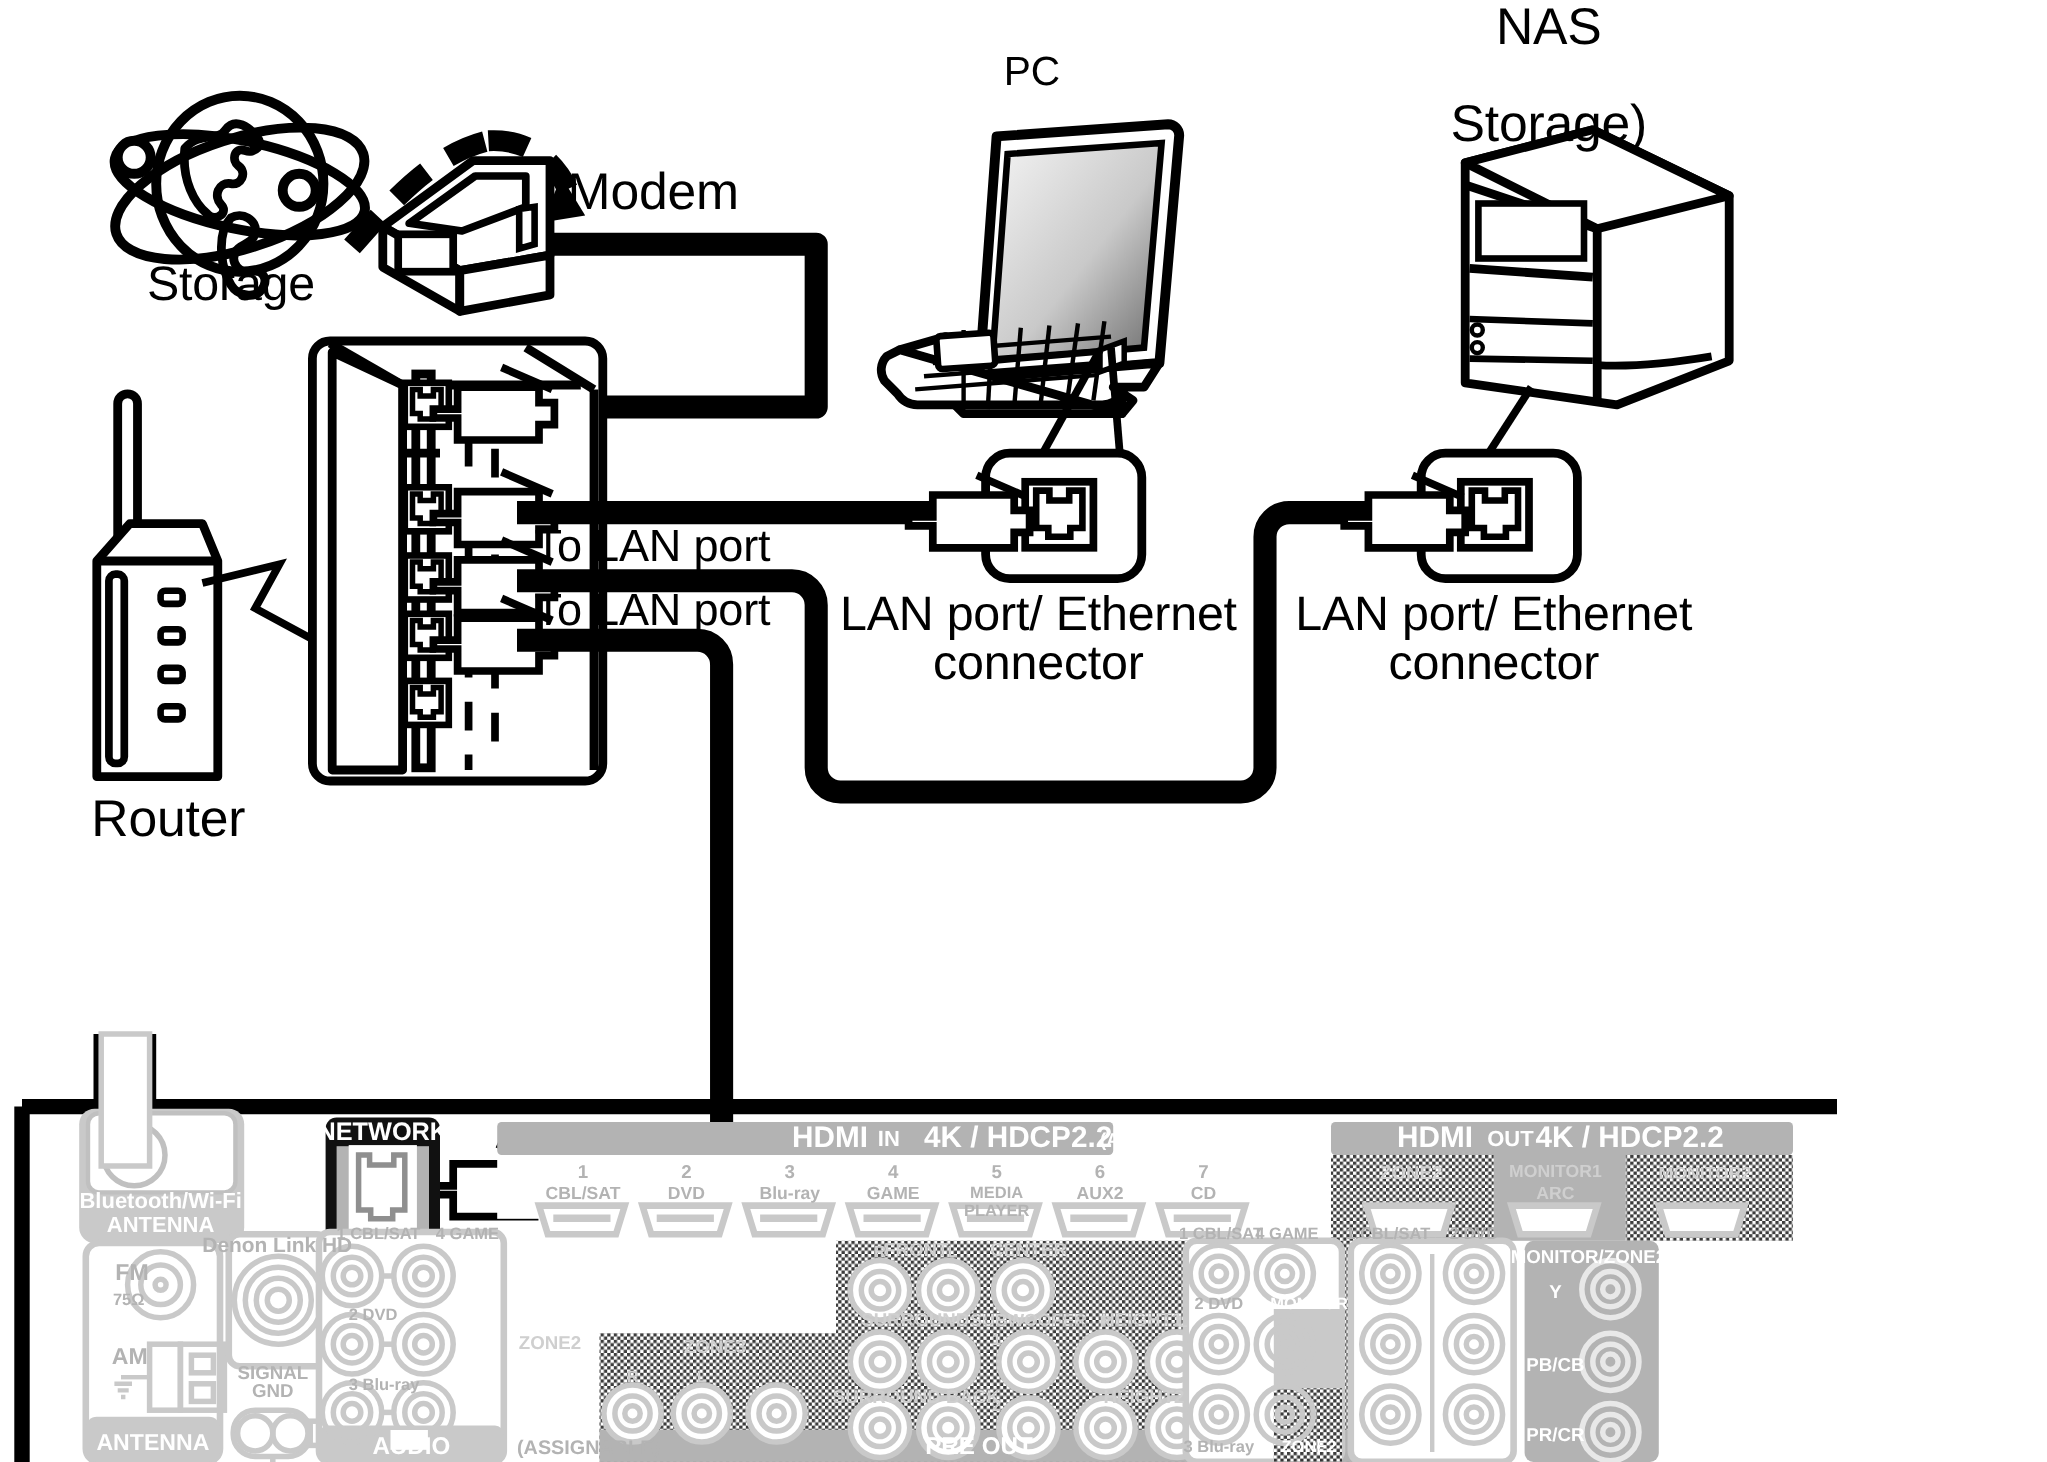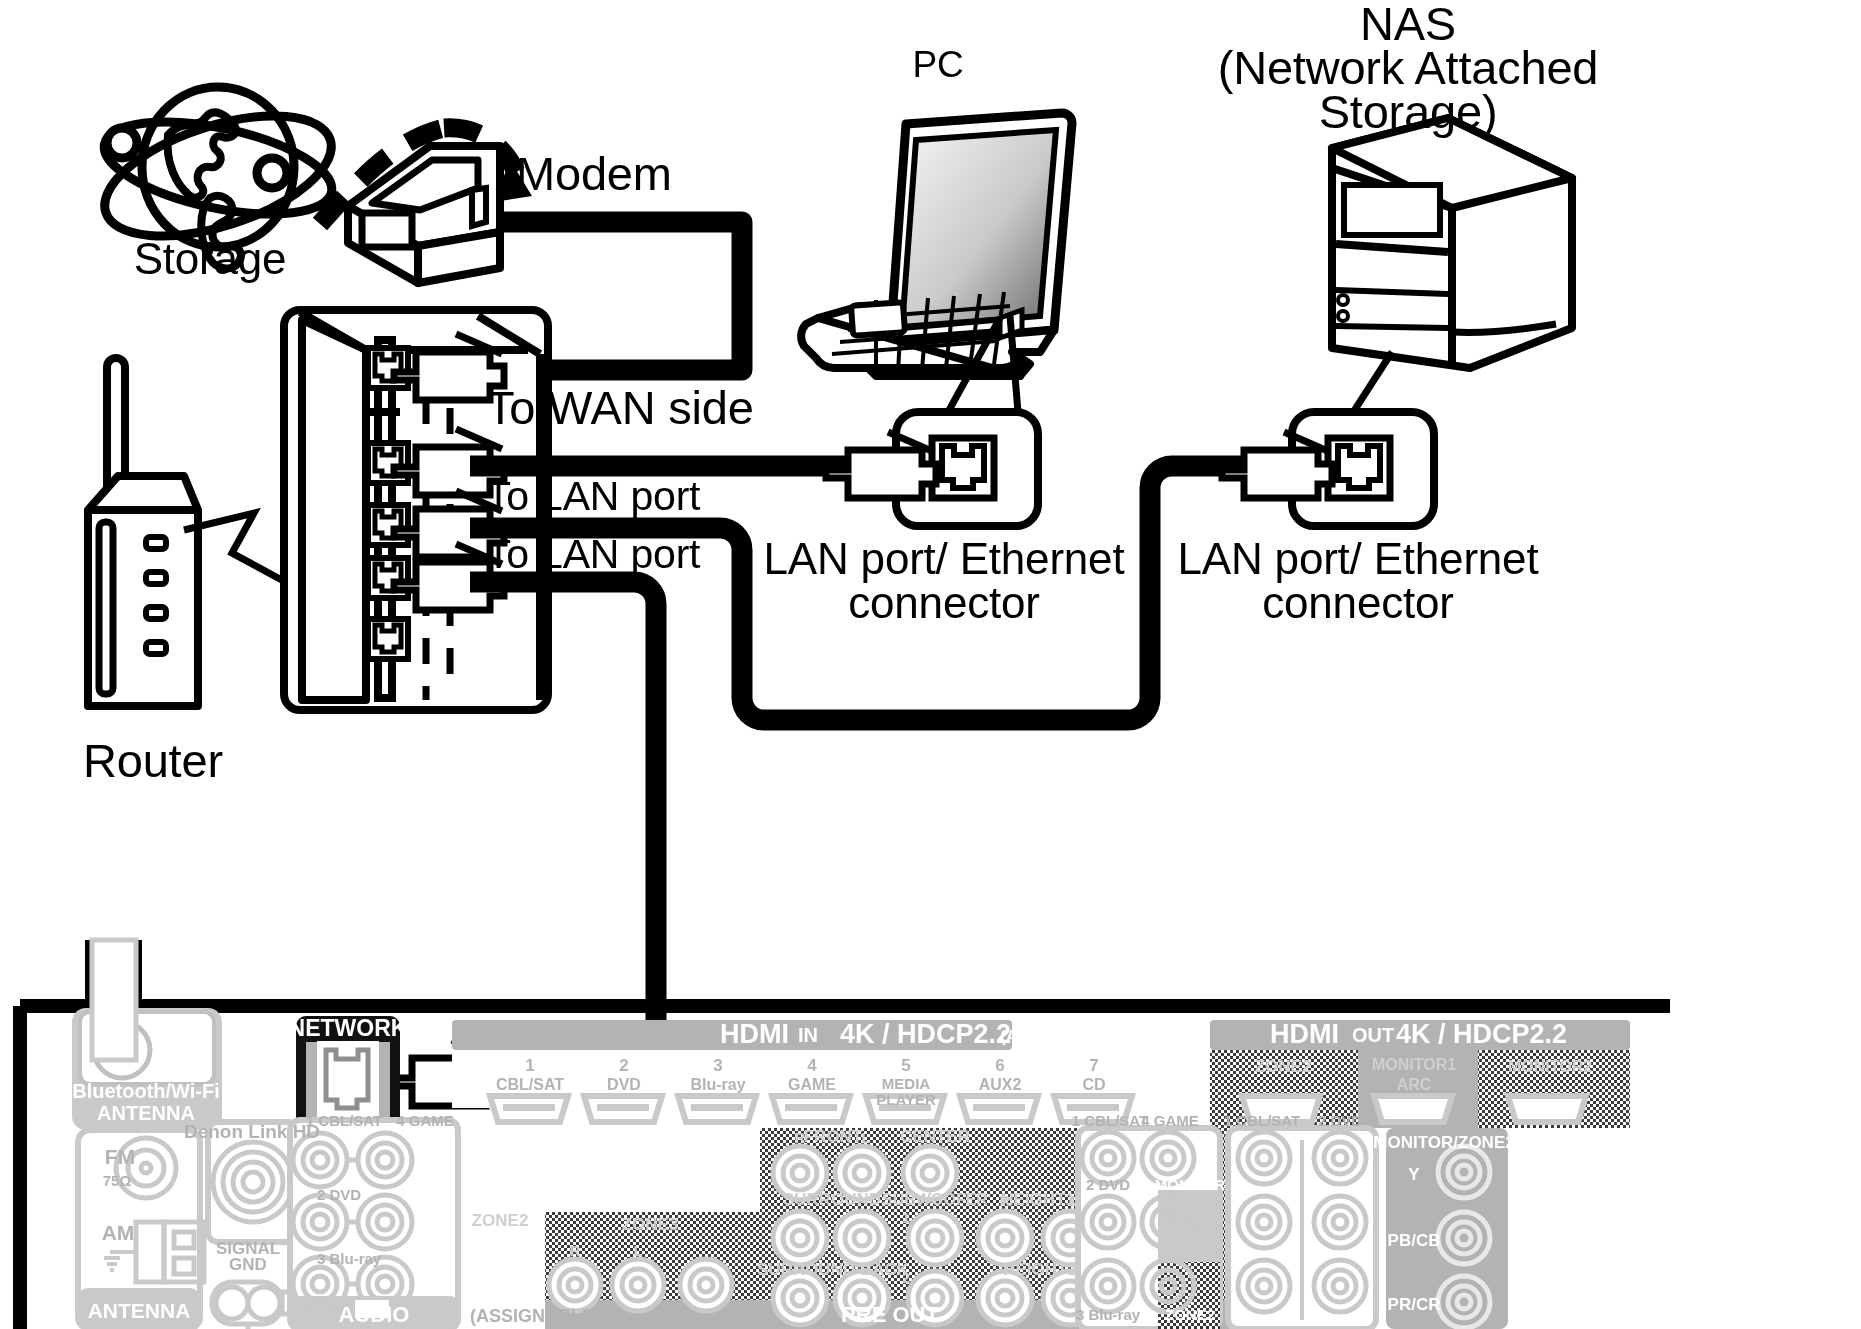--- a/index.html
+++ b/index.html
@@ -30,21 +30,21 @@
     color: #000;
     white-space: pre;
     line-height: 1.12;
     letter-spacing: -0.2px;
   }
   .lbl.ctr { text-align: center; transform: translateX(-50%); }
   .t-internet { font-size: 44px; }
   .t-modem    { font-size: 47px; }
   .t-wan      { font-size: 47px; }
   .t-lan      { font-size: 41px; }
-  .t-router   { font-size: 47px; margin-top: 17px; }
+  .t-router   { font-size: 47px; }
   .t-pc       { font-size: 37px; }
   .t-nas      { font-size: 47px; }
   .t-lanport  { font-size: 44px; }
 </style>
 </head>
 <body>
 
 <div id="stage">
 
   <svg class="layer" viewBox="0 0 1861 1329">
@@ -621,32 +621,30 @@
       <text x="1414" y="1180" font-size="17" fill="#ffffff">Y</text>
       <text x="1414" y="1246" font-size="17" fill="#ffffff">PB/CB</text>
       <text x="1414" y="1310" font-size="17" fill="#ffffff">PR/CR</text>
     </g>
   </svg>
 
   <div class="lbl t-internet ctr" style="left:210px; top:234px;">Storage</div>
 
   <div class="lbl t-modem" style="left:516px; top:148px;text-align:right;">Modem</div>
 
-  <div class="lbl t-wan" style="left:486px; top:382px;">To WAN side</div>
 
   <div class="lbl t-lan" style="left:486px; top:474px;">To LAN port</div>
 
   <div class="lbl t-lan" style="left:486px; top:532px;">To LAN port</div>
 
   <div class="lbl t-router" style="left:83px; top:718px;">Router</div>
 
   <div class="lbl t-pc ctr" style="left:938px; top:44px;">PC</div>
 
   <div class="lbl t-nas ctr" style="left:1408px; top:-2px;">NAS</div>
-  <div class="lbl t-nas ctr" style="left:1408px; top:42px;">(Network Attached</div>
   <div class="lbl t-nas ctr" style="left:1408px; top:86px;">Storage)</div>
 
   <div class="lbl t-lanport ctr" style="left:944px; top:534px;">LAN port/ Ethernet</div>
   <div class="lbl t-lanport ctr" style="left:944px; top:578px;">connector</div>
 
   <div class="lbl t-lanport ctr" style="left:1358px; top:534px;">LAN port/ Ethernet</div>
   <div class="lbl t-lanport ctr" style="left:1358px; top:578px;">connector</div>
 
 </div>
 

